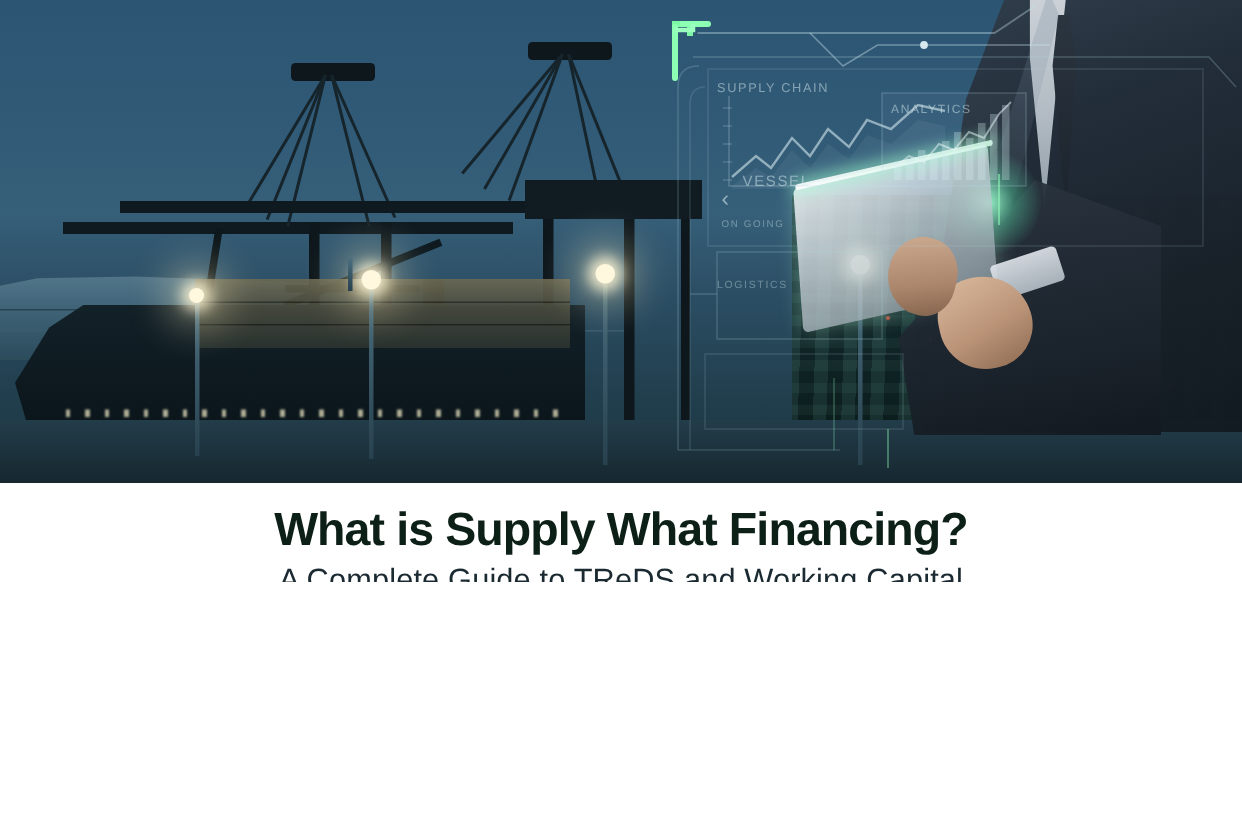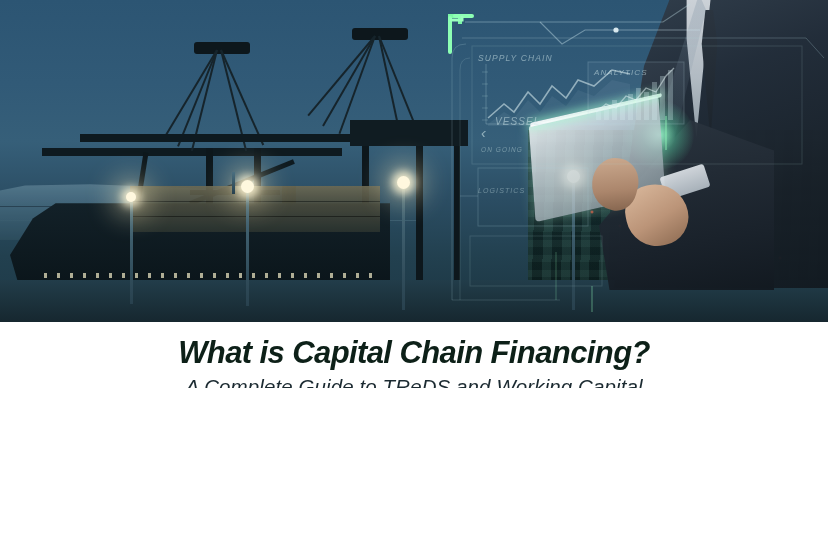--- a/index.html
+++ b/index.html
@@ -1,17 +1,17 @@
 <!DOCTYPE html>
 <html><head>
 <meta charset="utf-8">
 <style>
   html,body{margin:0;padding:0;background:#fff;}
   body{width:828px;height:553px;overflow:hidden;font-family:"Liberation Sans",sans-serif;}
-  .banner{position:relative;width:828px;height:388px;overflow:hidden;background:#4d7c0f;font-style:italic;}
+  .banner{position:relative;width:828px;height:388px;overflow:hidden;background:#4d7c0f;}
 
   
   .hero-top{position:absolute;left:0;top:0;width:828px;height:322px;overflow:hidden;
     background:linear-gradient(180deg,#2c5573 0%,#315a77 26%,#365f79 44%,#2b4d63 62%,#22404f 80%,#1a3340 100%);}
 
   
   .water{position:absolute;left:0;bottom:0;width:420px;height:120px;
     background:linear-gradient(180deg,#2a4e63 0%,#22404f 45%,#1d3947 100%);opacity:.95;}
   .water:after{content:"";position:absolute;left:0;top:18px;width:100%;height:1px;background:rgba(160,200,220,.16);}
 
@@ -290,21 +290,21 @@
 
       <span class="hud-text" style="left:495px;top:116px;font-size:10px;">VESSEL</span>
 
       <span class="hud-text" style="left:481px;top:146px;font-size:6.5px;color:rgba(210,234,236,.40);">ON GOING</span>
 
       <span class="hud-text" style="left:478px;top:187px;font-size:7px;color:rgba(210,234,236,.38);">LOGISTICS</span>
     </div>
   </div>
 
   <div class="titleband">
-    <h1 class="title" style="color:#0d2018;">What is Capital Chain Financing?</h1>
+    <h1 class="title" style="color:#0d2018;">What is Supply What Financing?</h1>
     <div class="subtitle-wrap">
       <h2 class="subtitle">A Complete Guide to TReDS and Working Capital</h2>
     </div>
   </div>
 
   <div class="hero-bottom">
 
     <div class="road">
       <div class="lane-solid" style="left:120px;top:84px;width:940px;"></div>
       <div class="lane" style="left:100px;top:110px;width:960px;"></div>

